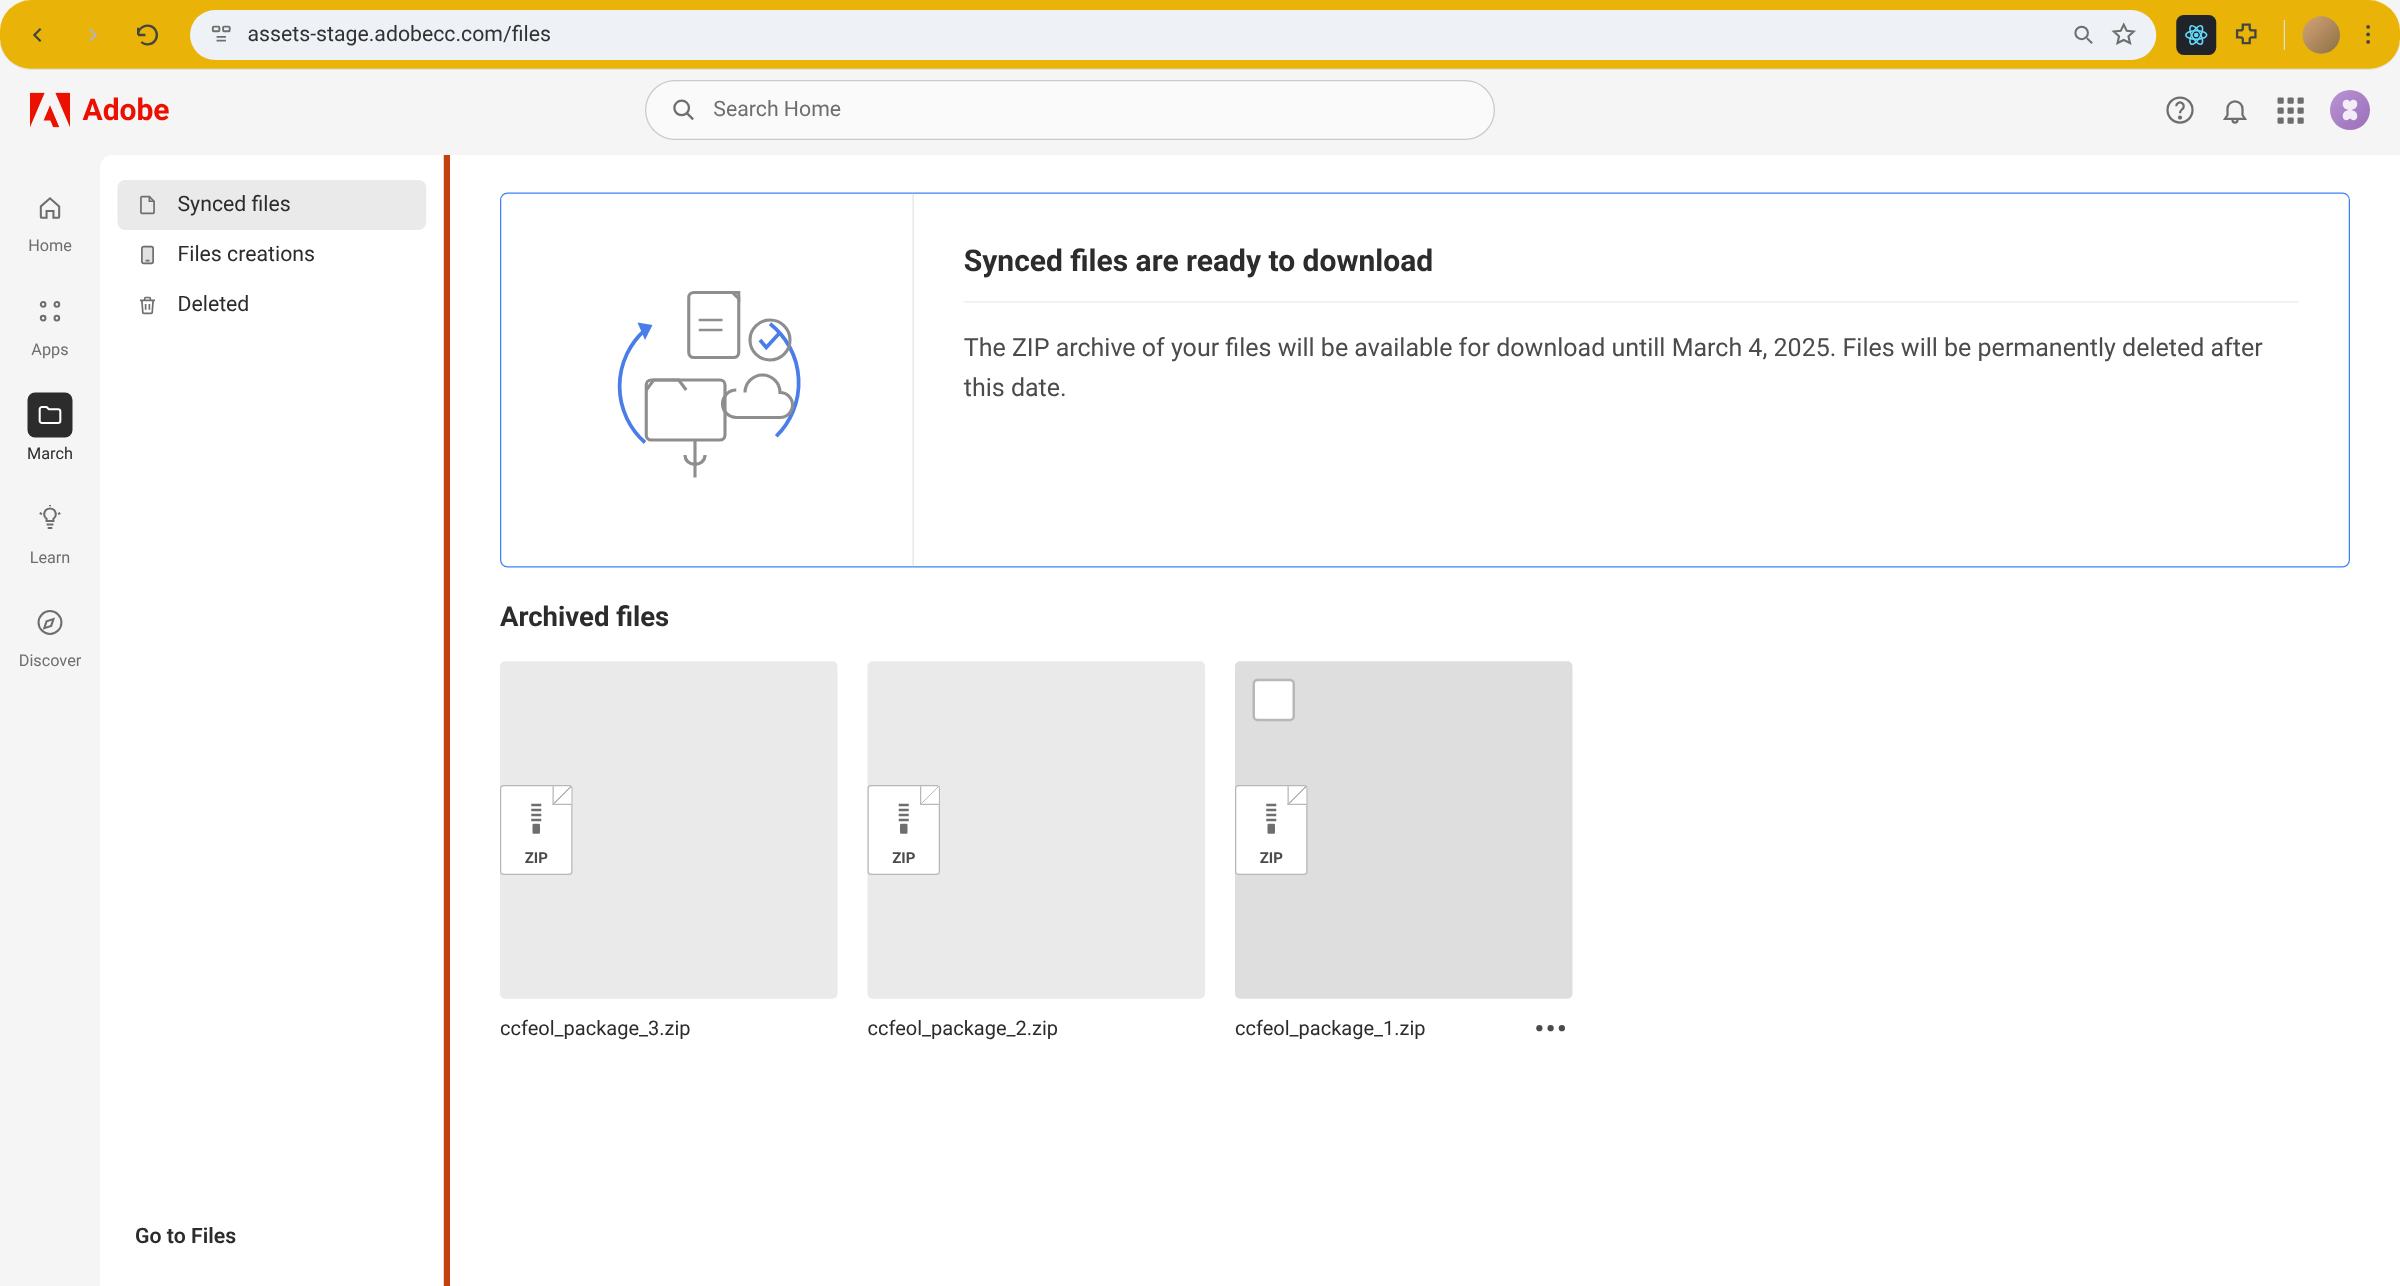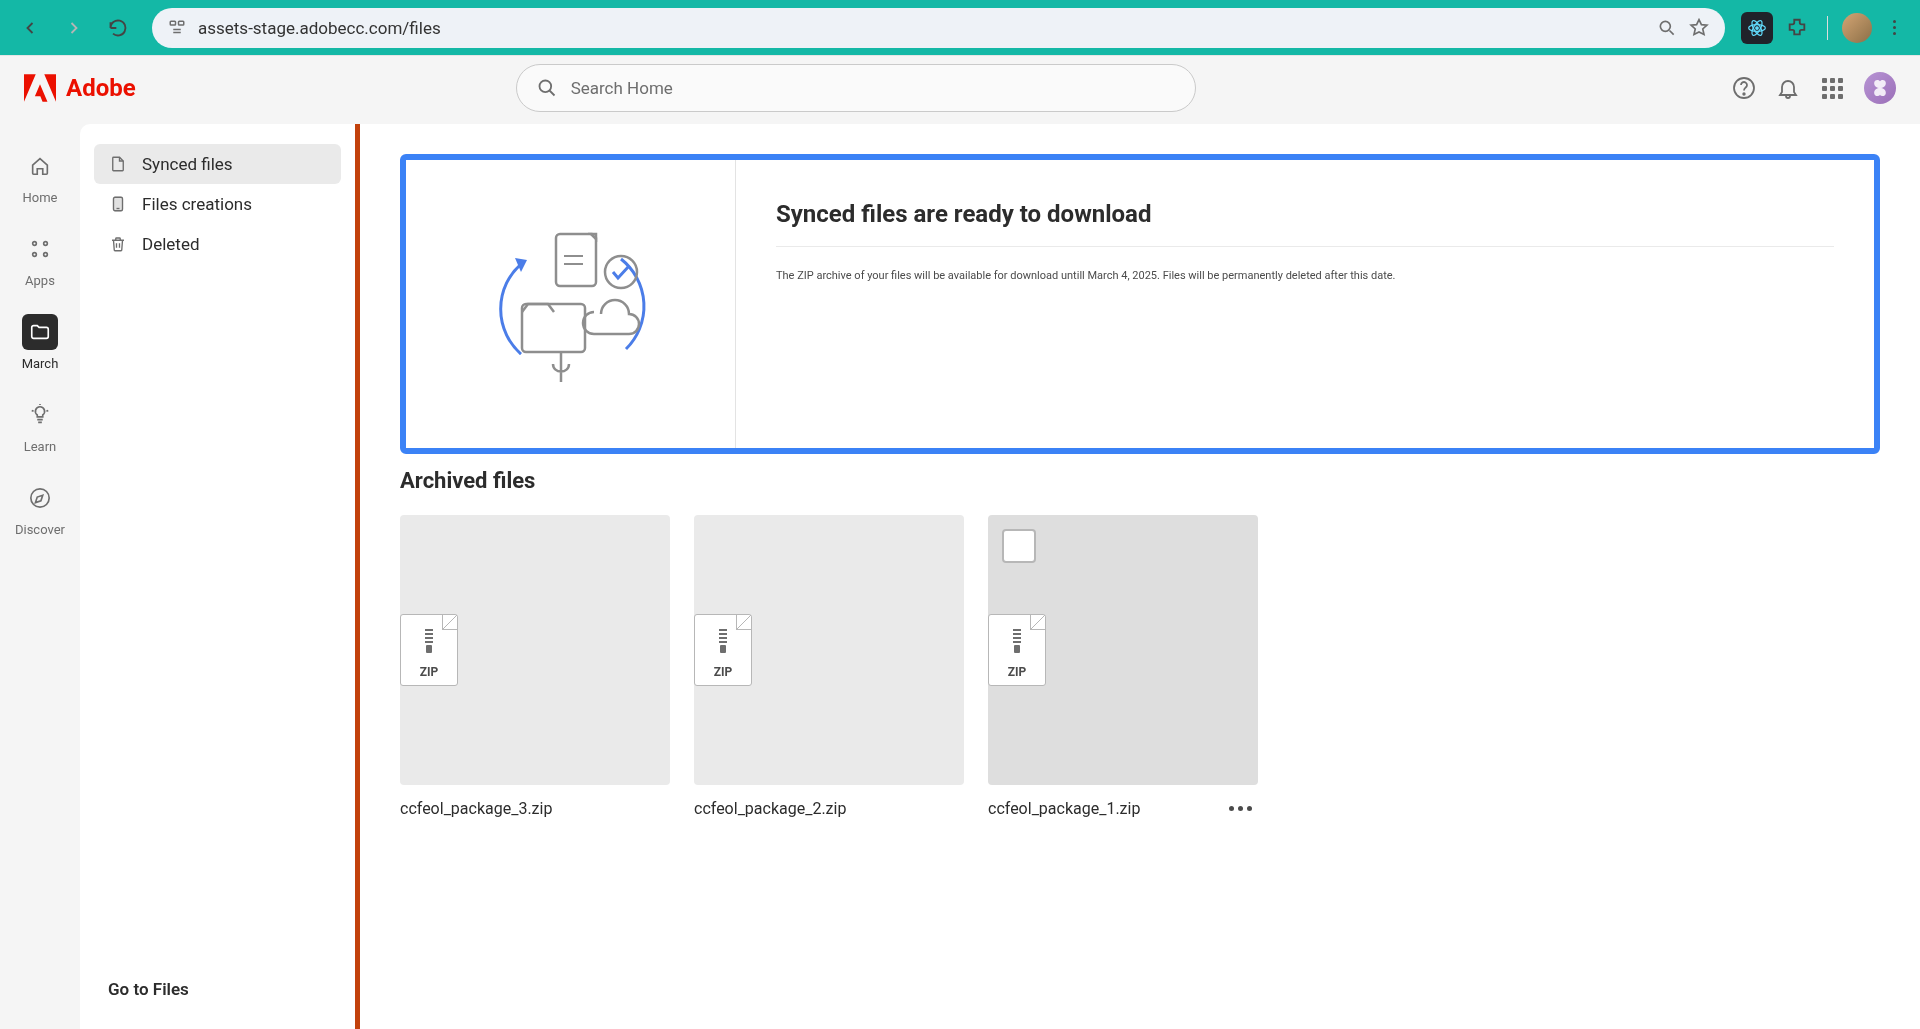--- a/index.html
+++ b/index.html
@@ -1,19 +1,19 @@
 <!DOCTYPE html>
 <html><head>
 <meta charset="utf-8">
 <style>
 * { margin: 0; padding: 0; box-sizing: border-box; font-family: -apple-system, BlinkMacSystemFont, "Segoe UI", Roboto, sans-serif; }
 body { background: #f5f5f5; width: 1920px; height: 1029px; overflow: hidden; }
 
 
-.browser-bar { height: 56px; background: #14b8a6; display: flex; align-items: center; padding: 0 12px; gap: 8px; border-bottom: 1px solid #e5e5e5; }
+.browser-bar { height: 56px; background: #eab308; display: flex; align-items: center; padding: 0 12px; gap: 8px; border-bottom: 1px solid #e5e5e5; border-radius: 25px; }
 .nav-btn { width: 36px; height: 36px; display: flex; align-items: center; justify-content: center; border-radius: 50%; cursor: pointer; color: #444; }
 .nav-btn.disabled { color: #b5b5b5; }
 .url-bar { flex: 1; height: 40px; background: #eef2f7; border-radius: 20px; display: flex; align-items: center; padding: 0 16px; gap: 12px; margin: 0 8px; }
 .url-text { font-size: 17px; color: #333; flex: 1; }
 .ext-icon { width: 32px; height: 32px; display: flex; align-items: center; justify-content: center; border-radius: 6px; cursor: pointer; }
 .ext-react { background: #20232a; color: #61dafb; }
 .avatar-small { width: 30px; height: 30px; border-radius: 50%; background: linear-gradient(135deg, #d4a574, #8b6f47); cursor: pointer; }
 .menu-dots { width: 28px; height: 28px; display: flex; flex-direction: column; align-items: center; justify-content: center; gap: 3px; cursor: pointer; }
 .menu-dots span { width: 3px; height: 3px; background: #444; border-radius: 50%; }
 
@@ -48,25 +48,25 @@
 
 .inner-sidebar { width: 280px; border-right: 5px solid #c2410c; padding: 20px 14px; display: flex; flex-direction: column; }
 .side-item { display: flex; align-items: center; gap: 14px; padding: 10px 14px; border-radius: 6px; cursor: pointer; font-size: 17px; color: #2c2c2c; }
 .side-item.active { background: #eaeaea; }
 .side-icon { width: 20px; height: 20px; display: flex; align-items: center; justify-content: center; color: #6e6e6e; }
 .go-files { margin-top: auto; font-size: 17px; font-weight: 600; color: #2c2c2c; cursor: pointer; padding: 10px 14px; }
 
 
 .main { flex: 1; padding: 30px 40px; overflow-y: auto; }
 
-.banner { border: 6px solid #3b82f6; border-radius: 6px; display: flex; min-height: 300px; margin-bottom: 14px; }
+.banner { border: 1px solid #3b82f6; border-radius: 6px; display: flex; min-height: 300px; margin-bottom: 28px; }
 .banner-illus { width: 330px; border-right: 1px solid #e3e3e3; display: flex; align-items: center; justify-content: center; }
 .banner-body { flex: 1; padding: 40px; }
 .banner-title { font-size: 24px; font-weight: 700; color: #2c2c2c; padding-bottom: 18px; border-bottom: 1px solid #eaeaea; margin-bottom: 20px; }
-.banner-desc { font-size: 11px; color: #4b4b4b; line-height: 1.6; }
+.banner-desc { font-size: 20px; color: #4b4b4b; line-height: 1.6; }
 
 .section-title { font-size: 22px; font-weight: 700; color: #2c2c2c; margin-bottom: 22px; }
 
 .file-grid { display: flex; gap: 24px; }
 .file-card { width: 270px; cursor: pointer; position: relative; }
 .file-thumb { width: 270px; height: 270px; background: #eaeaea; border-radius: 4px; display: flex; align-items: center; position: relative; }
 .file-card.hovered .file-thumb { background: #dedede; }
 .zip-icon { width: 58px; height: 72px; background: #fff; border: 1.5px solid #b7b7b7; border-radius: 3px; position: relative; display: flex; flex-direction: column; align-items: center; justify-content: flex-end; padding-bottom: 6px; }
 .zip-icon::before { content: ""; position: absolute; top: 0; right: 0; width: 14px; height: 14px; background: linear-gradient(135deg, transparent 48%, #b7b7b7 48%, #b7b7b7 52%, #fff 52%); border-bottom: 1px solid #b7b7b7; border-left: 1px solid #b7b7b7; }
 .zip-zipper { width: 10px; height: 30px; margin-bottom: 6px; display: flex; flex-direction: column; align-items: center; }

